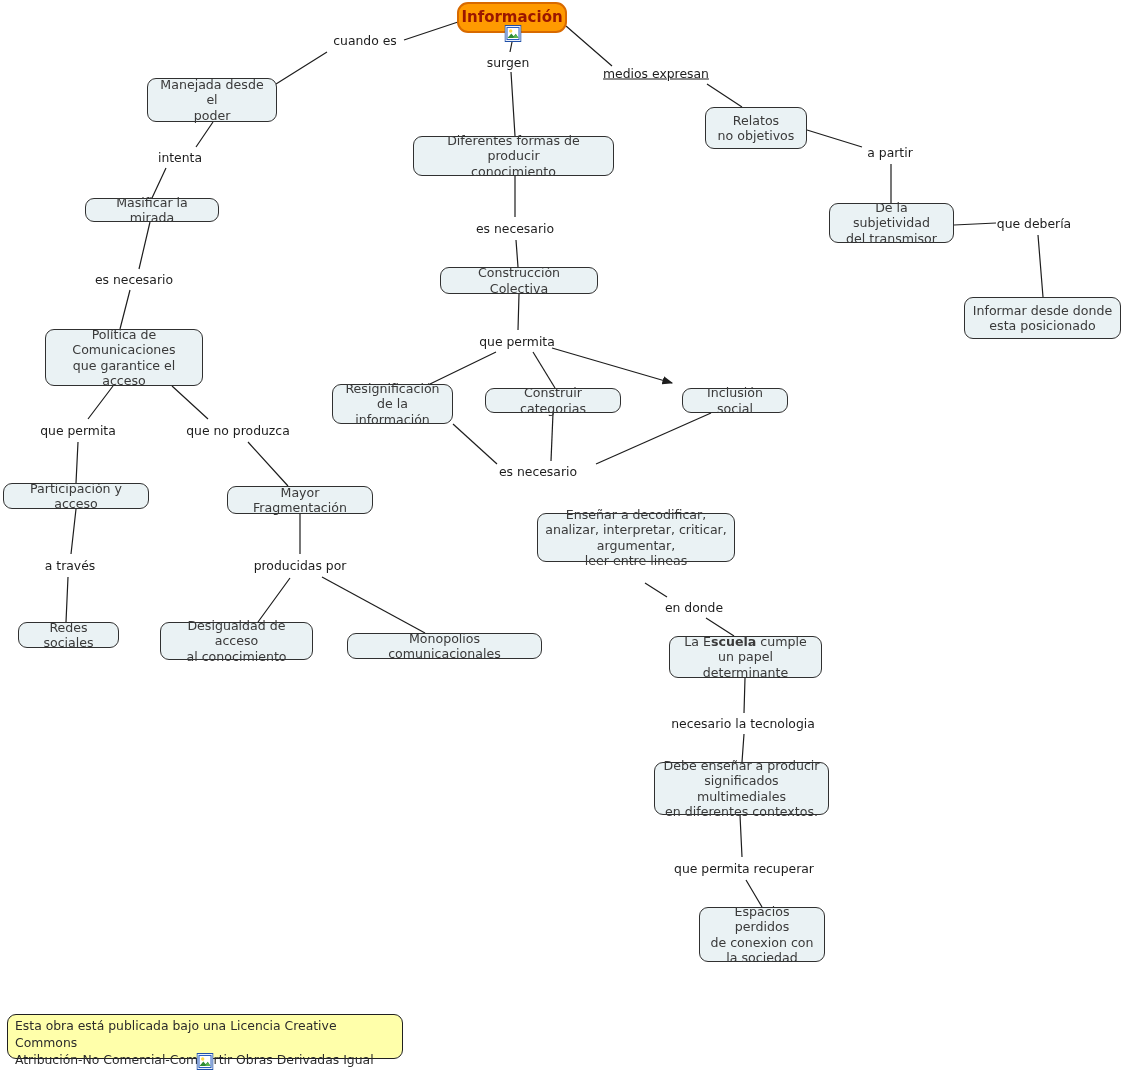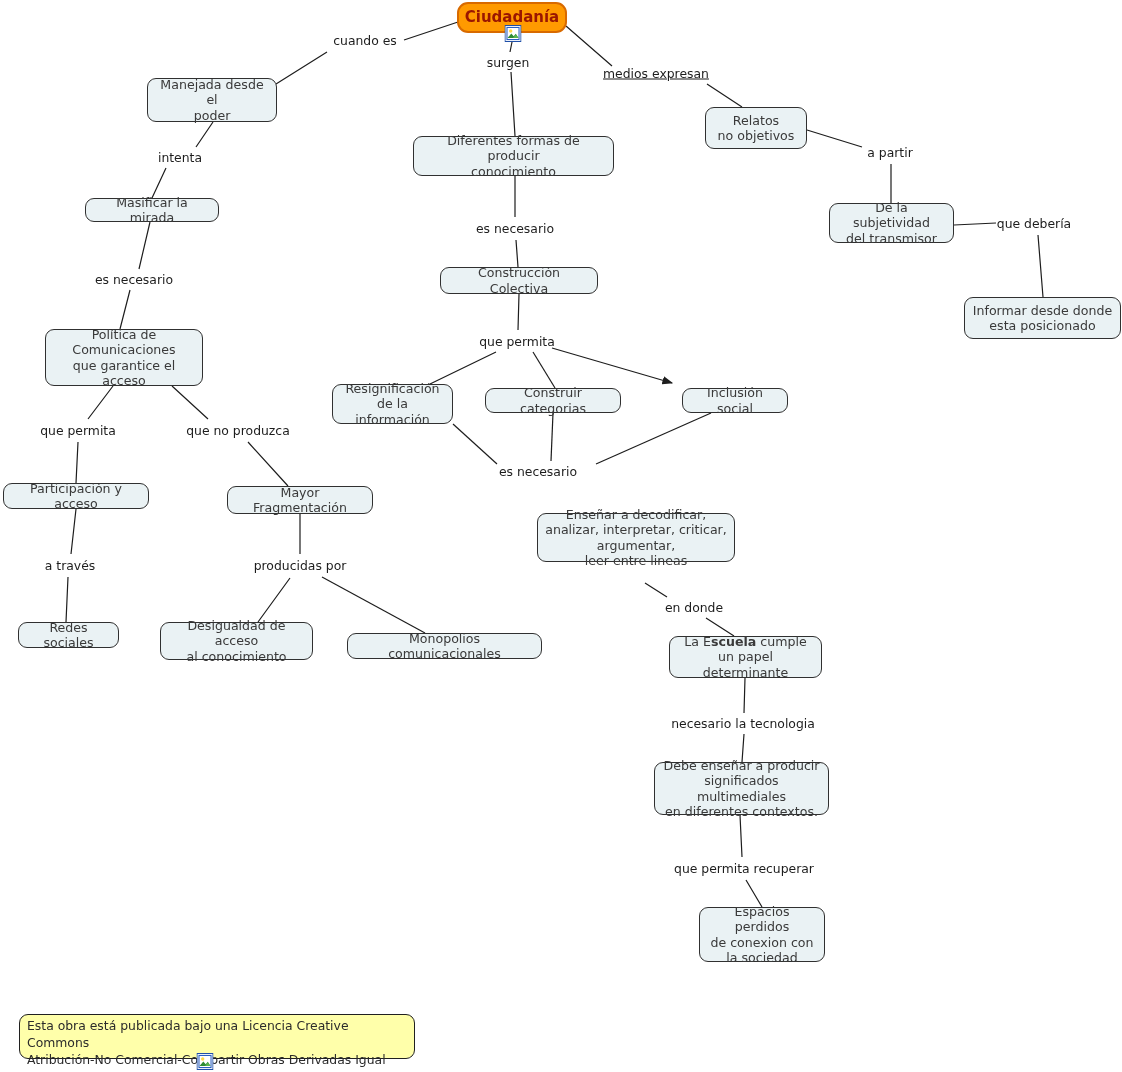--- a/index.html
+++ b/index.html
@@ -121,21 +121,21 @@
         <path d="M 453 424 L 497 464"></path>
         <path d="M 553 413 L 551 461"></path>
         <path d="M 711 413 L 596 464"></path>
         <path d="M 645 583 L 667 597 M 706 618 L 734 636"></path>
         <path d="M 745 678 L 744 713 M 744 734 L 742 762"></path>
         <path d="M 740 815 L 742 857 M 746 880 L 762 907"></path>
       </g>
   </svg>
 
   <div id="node-layer">
-      <div class="node root" style="left: 457px; top: 2px; width: 110px; height: 31px;"><span style="white-space: pre-line;">Ciudadanía</span></div>
+      <div class="node root" style="left: 457px; top: 2px; width: 110px; height: 31px;"><span style="white-space: pre-line;">Información</span></div>
       <div class="node" style="left: 147px; top: 78px; width: 130px; height: 44px;"><span style="white-space: pre-line;">Manejada desde el
 poder</span></div>
       <div class="node" style="left: 85px; top: 198px; width: 134px; height: 24px;"><span style="white-space: pre-line;">Masificar la mirada</span></div>
       <div class="node" style="left: 45px; top: 329px; width: 158px; height: 57px;"><span style="white-space: pre-line;">Política de
 Comunicaciones
 que garantice el acceso</span></div>
       <div class="node" style="left: 3px; top: 483px; width: 146px; height: 26px;"><span style="white-space: pre-line;">Participación y acceso</span></div>
       <div class="node" style="left: 18px; top: 622px; width: 101px; height: 26px;"><span style="white-space: pre-line;">Redes sociales</span></div>
       <div class="node" style="left: 227px; top: 486px; width: 146px; height: 28px;"><span style="white-space: pre-line;">Mayor Fragmentación</span></div>
       <div class="node" style="left: 160px; top: 622px; width: 153px; height: 38px;"><span style="white-space: pre-line;">Desigualdad de acceso
@@ -199,18 +199,18 @@
       <div class="pic-icon" style="left: 205px; top: 1053px;"><svg viewBox="0 0 17 17" xmlns="http://www.w3.org/2000/svg">
           <rect x="0.5" y="0.5" width="16" height="16" fill="#e8eef8" stroke="#1f4fa8" stroke-width="1"></rect>
           <rect x="2.5" y="2.5" width="12" height="12" fill="#ffffff" stroke="#2a5fc0" stroke-width="1"></rect>
           <circle cx="6.2" cy="6.0" r="1.7" fill="#ffd94a"></circle>
           <polygon points="3,13 6.8,8.4 9.2,11.2 11.3,8.8 14,13" fill="#2e8b33"></polygon>
           <polygon points="8.6,13 11.3,9.2 14,13" fill="#57b44f"></polygon>
         </svg></div>
     </div>
 
 
-  <div class="node license" id="license-box" style="flex-direction: column; align-items: center; left: 19px; top: 1014px; width: 396px; height: 45px;">
+  <div class="node license" id="license-box" style="flex-direction: column; align-items: center; left: 7px; top: 1014px; width: 396px; height: 45px;">
     <span>Esta obra está publicada bajo una Licencia Creative Commons</span>
     <span>Atribución-No Comercial-Compartir Obras Derivadas Igual 2.5</span>
   </div>
 
 </div>
 
 </body></html>

